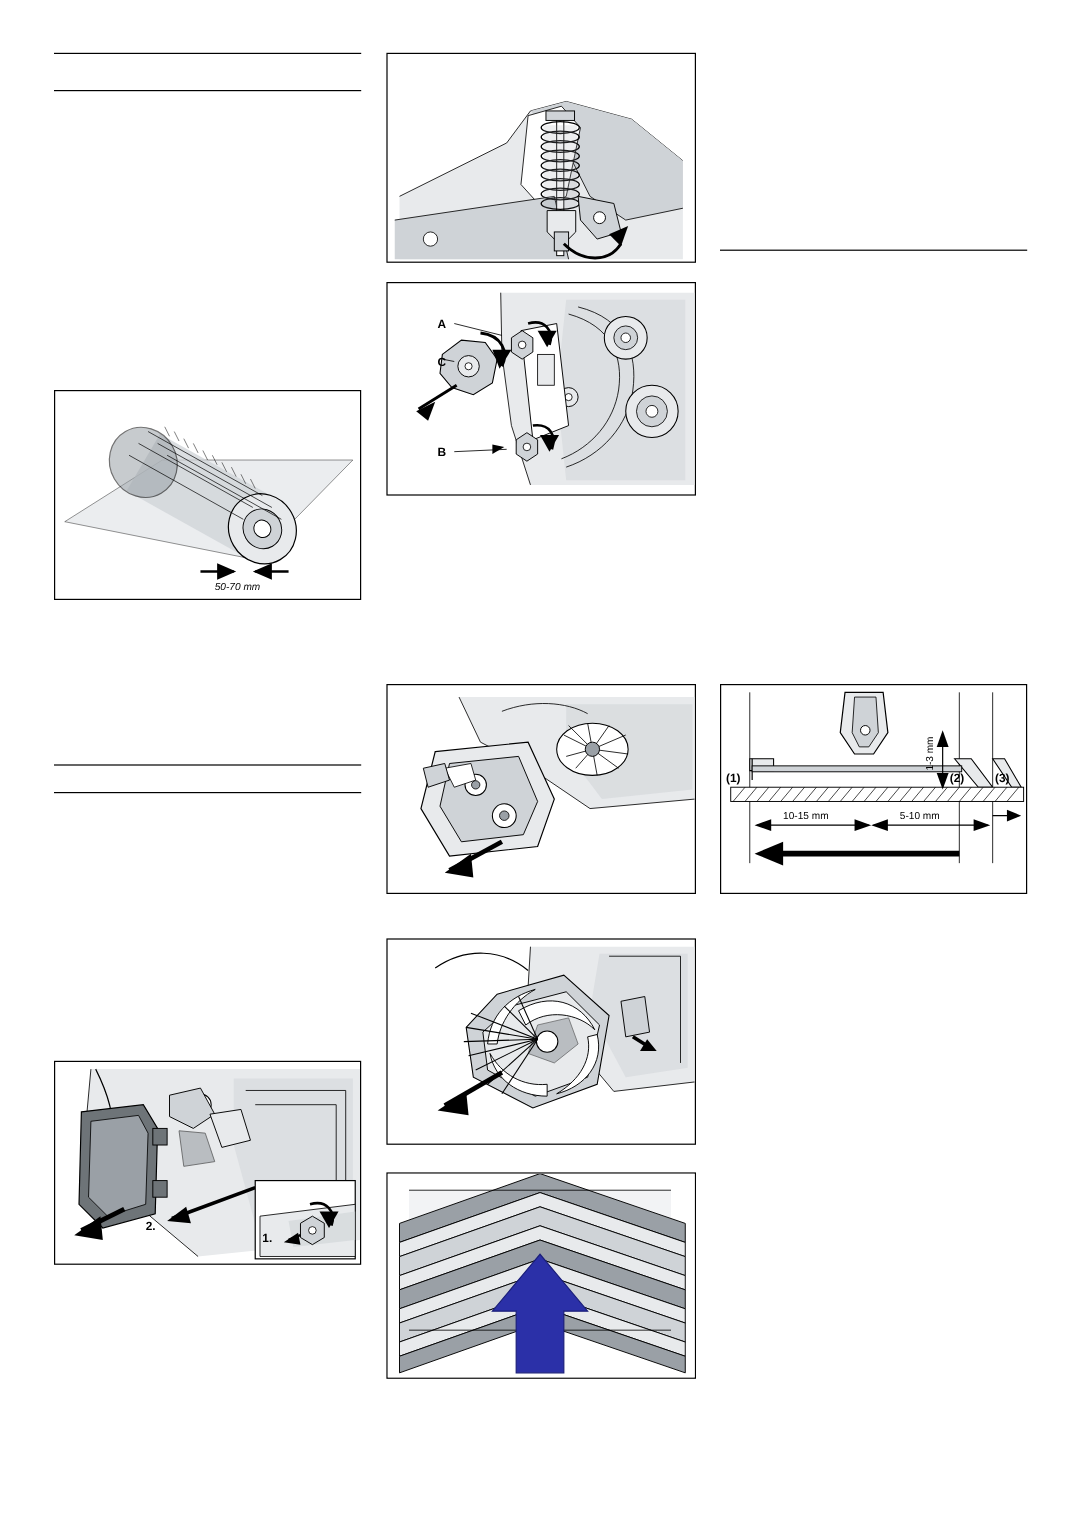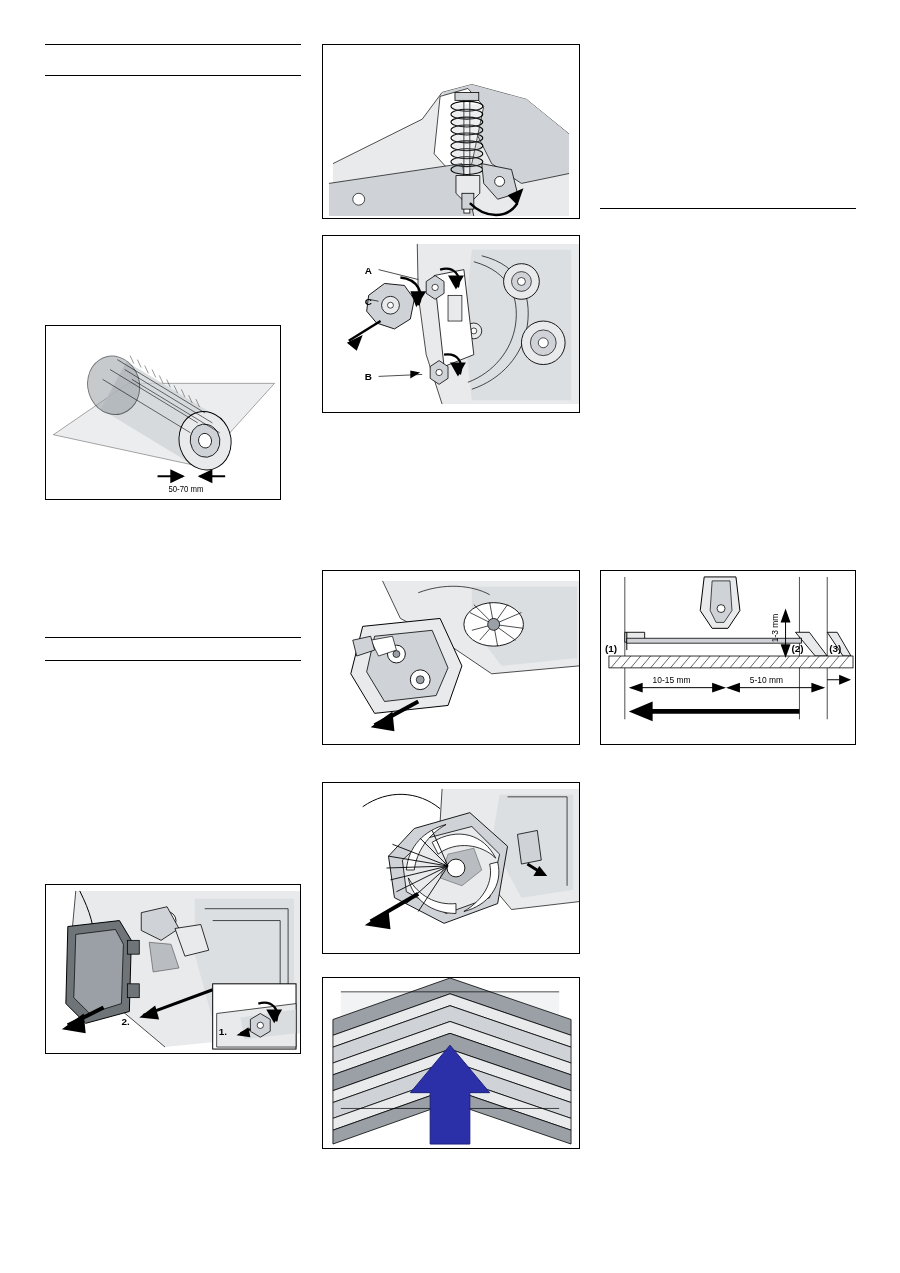--- a/index.html
+++ b/index.html
@@ -155,21 +155,21 @@
       <line x1="56" y1="34" x2="96" y2="44" class="stk-thin"></line>
       <text class="capb" x="42" y="38">A</text>
       <line x1="56" y1="66" x2="46" y2="64" class="stk-thin"></line>
       <text class="capb" x="42" y="70">C</text>
       <line x1="56" y1="142" x2="100" y2="140" class="stk-thin"></line>
       <text class="capb" x="42" y="146">B</text>
       <polygon points="98,138 88,136 88,144" fill="#000"></polygon>
     </svg>
   </div>
 
-  <div class="fig" style="left:45px;top:325px;width:236px;height:175px;">
+  <div class="fig" style="left:45px;top:325px;width:256px;height:175px;font-style:italic;">
     <svg viewBox="0 0 256 175" preserveAspectRatio="none">
 
       <polygon points="8,110 90,58 250,58 168,142" class="lgray" opacity="0.85"></polygon>
       <polygon points="8,110 90,58 250,58 168,142" class="stk-thin" opacity="0.5"></polygon>
 
       <g>
         <path class="mgray" d="M88 36 L188 92 L160 140 L60 84 Z" opacity="0.75"></path>
         <ellipse cx="174" cy="116" rx="28" ry="30" transform="rotate(-30 174 116)" class="lgray" stroke="#000" stroke-width="1"></ellipse>
         <ellipse cx="174" cy="116" rx="16" ry="17" transform="rotate(-30 174 116)" class="mgray" stroke="#000" stroke-width="0.8"></ellipse>
         <ellipse cx="174" cy="116" rx="7" ry="7.5" transform="rotate(-30 174 116)" class="wht" stroke="#000" stroke-width="0.8"></ellipse>

